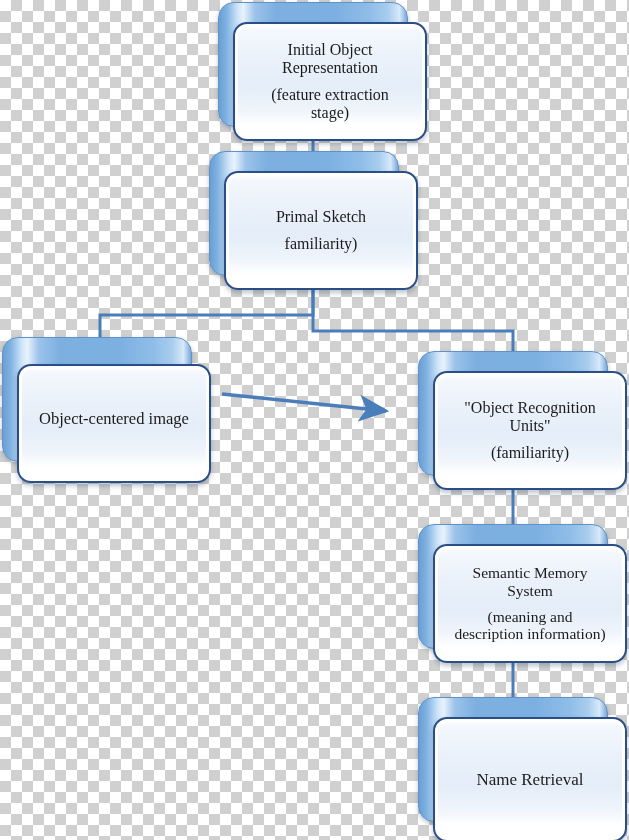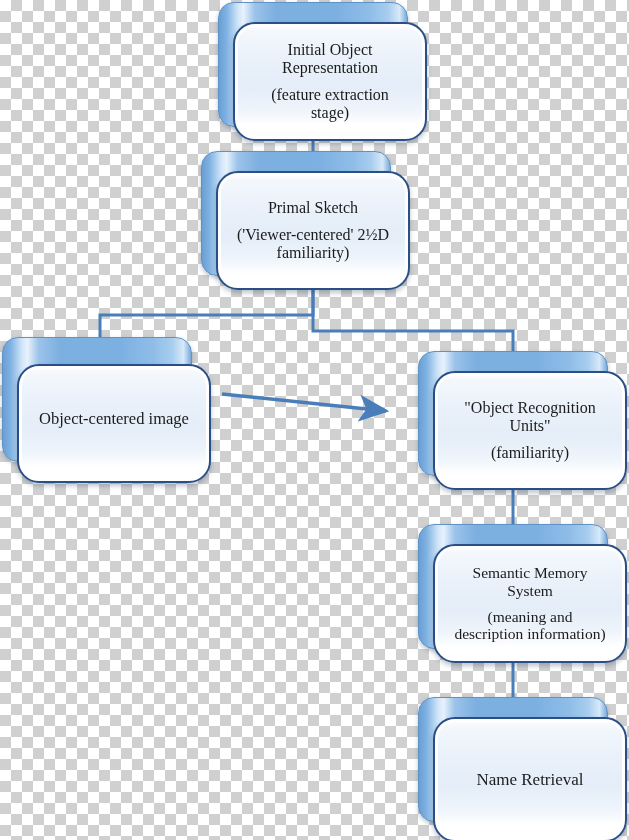--- a/index.html
+++ b/index.html
@@ -56,21 +56,21 @@
         #a8cdee 90%,
         #d7e9fa 96%,
         #7ba9d8 100%);
     box-shadow: 0 2px 4px rgba(40,60,90,0.30);
     border: 1px solid #5f93c8;
     box-sizing: border-box;
   }
   
   .node .card {
     position: absolute;
-    border-radius: 22px;
+    border-radius: 14px;
     border: 2px solid #2a4f86;
     box-sizing: border-box;
     background:
       linear-gradient(to bottom,
         #ffffff 0%,
         #f4f8fd 6%,
         #eaf1fa 30%,
         #e4edf8 55%,
         #eef4fb 74%,
         #ffffff 88%,
@@ -129,26 +129,25 @@
     <div class="plate" style="width:190px; height:125px;"></div>
     <div class="card t-initial" style="left:15px; top:20px; width:194px; height:119px;">
       <span class="line">Initial Object</span>
       <span class="line">Representation</span>
       <span class="gap"></span>
       <span class="line">(feature extraction</span>
       <span class="line">stage)</span>
     </div>
   </div>
 
-  <div class="node" style="left:201px; top:151px; width:190px; height:125px;">
+  <div class="node" style="left:209px; top:151px; width:190px; height:125px;">
     <div class="plate" style="width:190px; height:125px;"></div>
     <div class="card t-primal" style="left:15px; top:20px; width:194px; height:119px;">
       <span class="line">Primal Sketch</span>
       <span class="gap"></span>
-      <span class="line">('Viewer-centered' 2½D</span>
       <span class="line">familiarity)</span>
     </div>
   </div>
 
   <div class="node" style="left:2px; top:337px; width:190px; height:125px;">
     <div class="plate" style="width:190px; height:125px;"></div>
     <div class="card t-objcent" style="left:15px; top:20px; width:194px; height:119px;margin-top:7px;">
       <span class="line">Object-centered image</span>
       <span class="gap"></span>
     </div>

